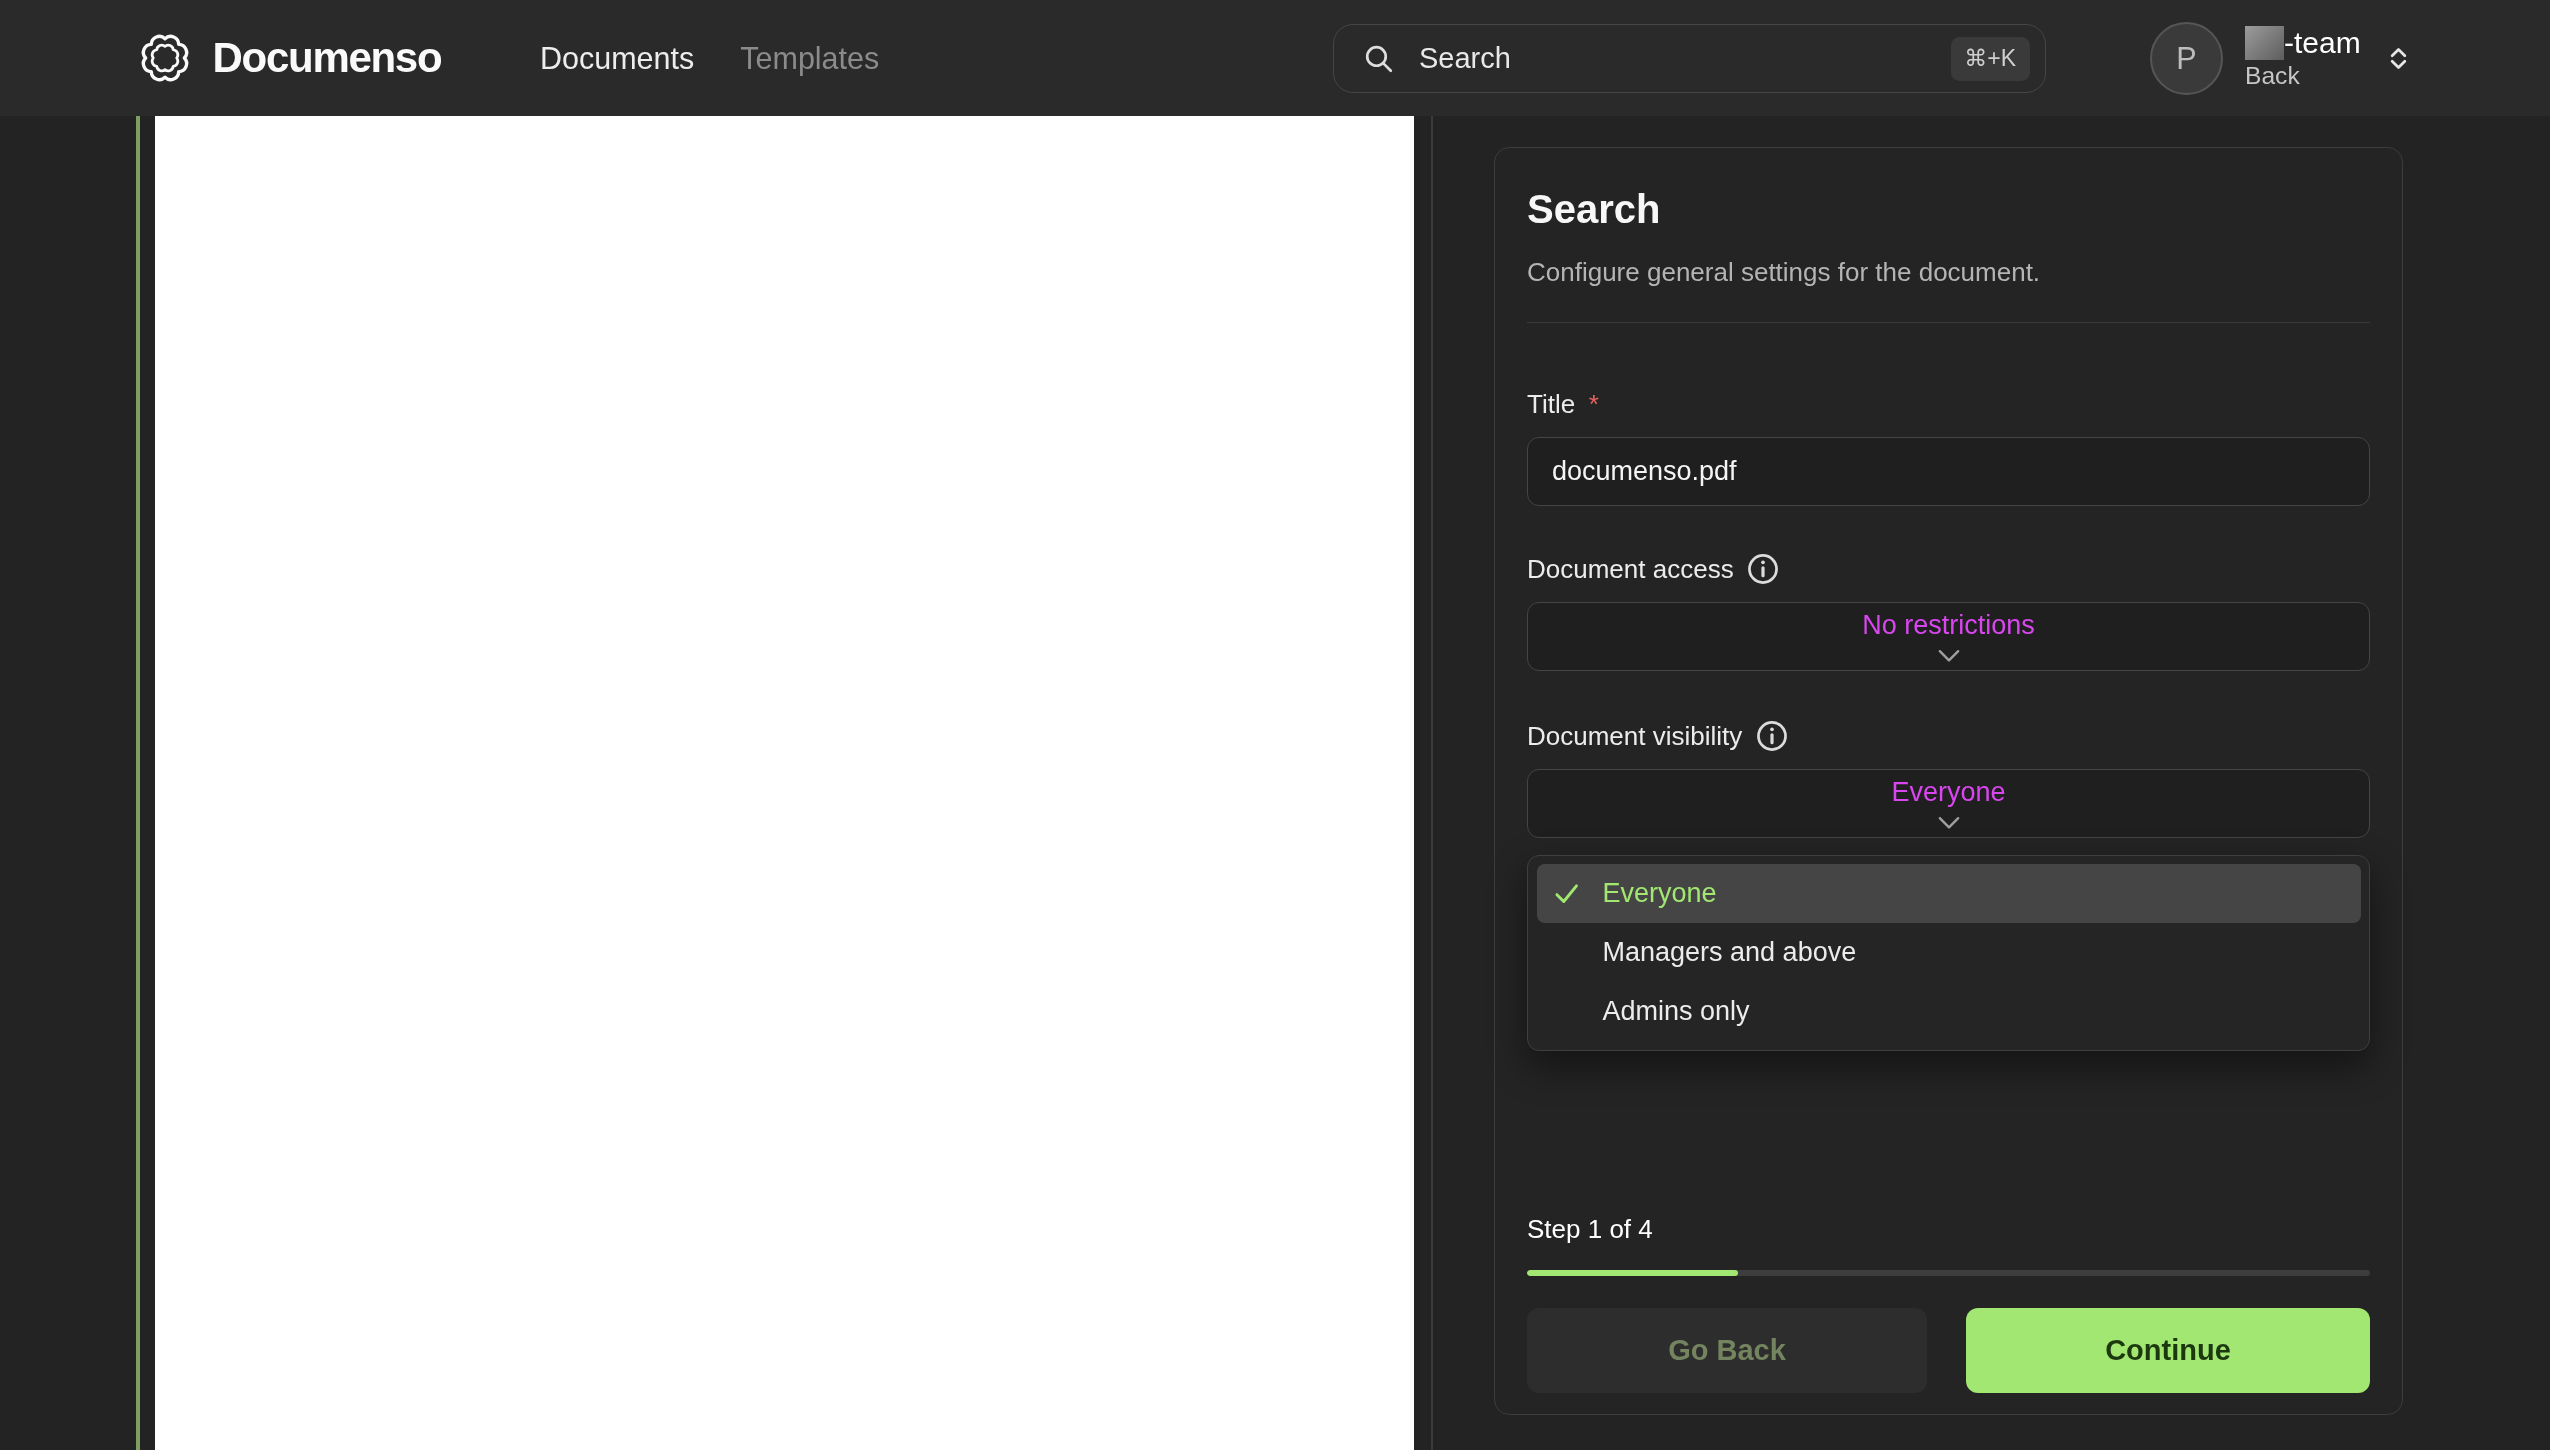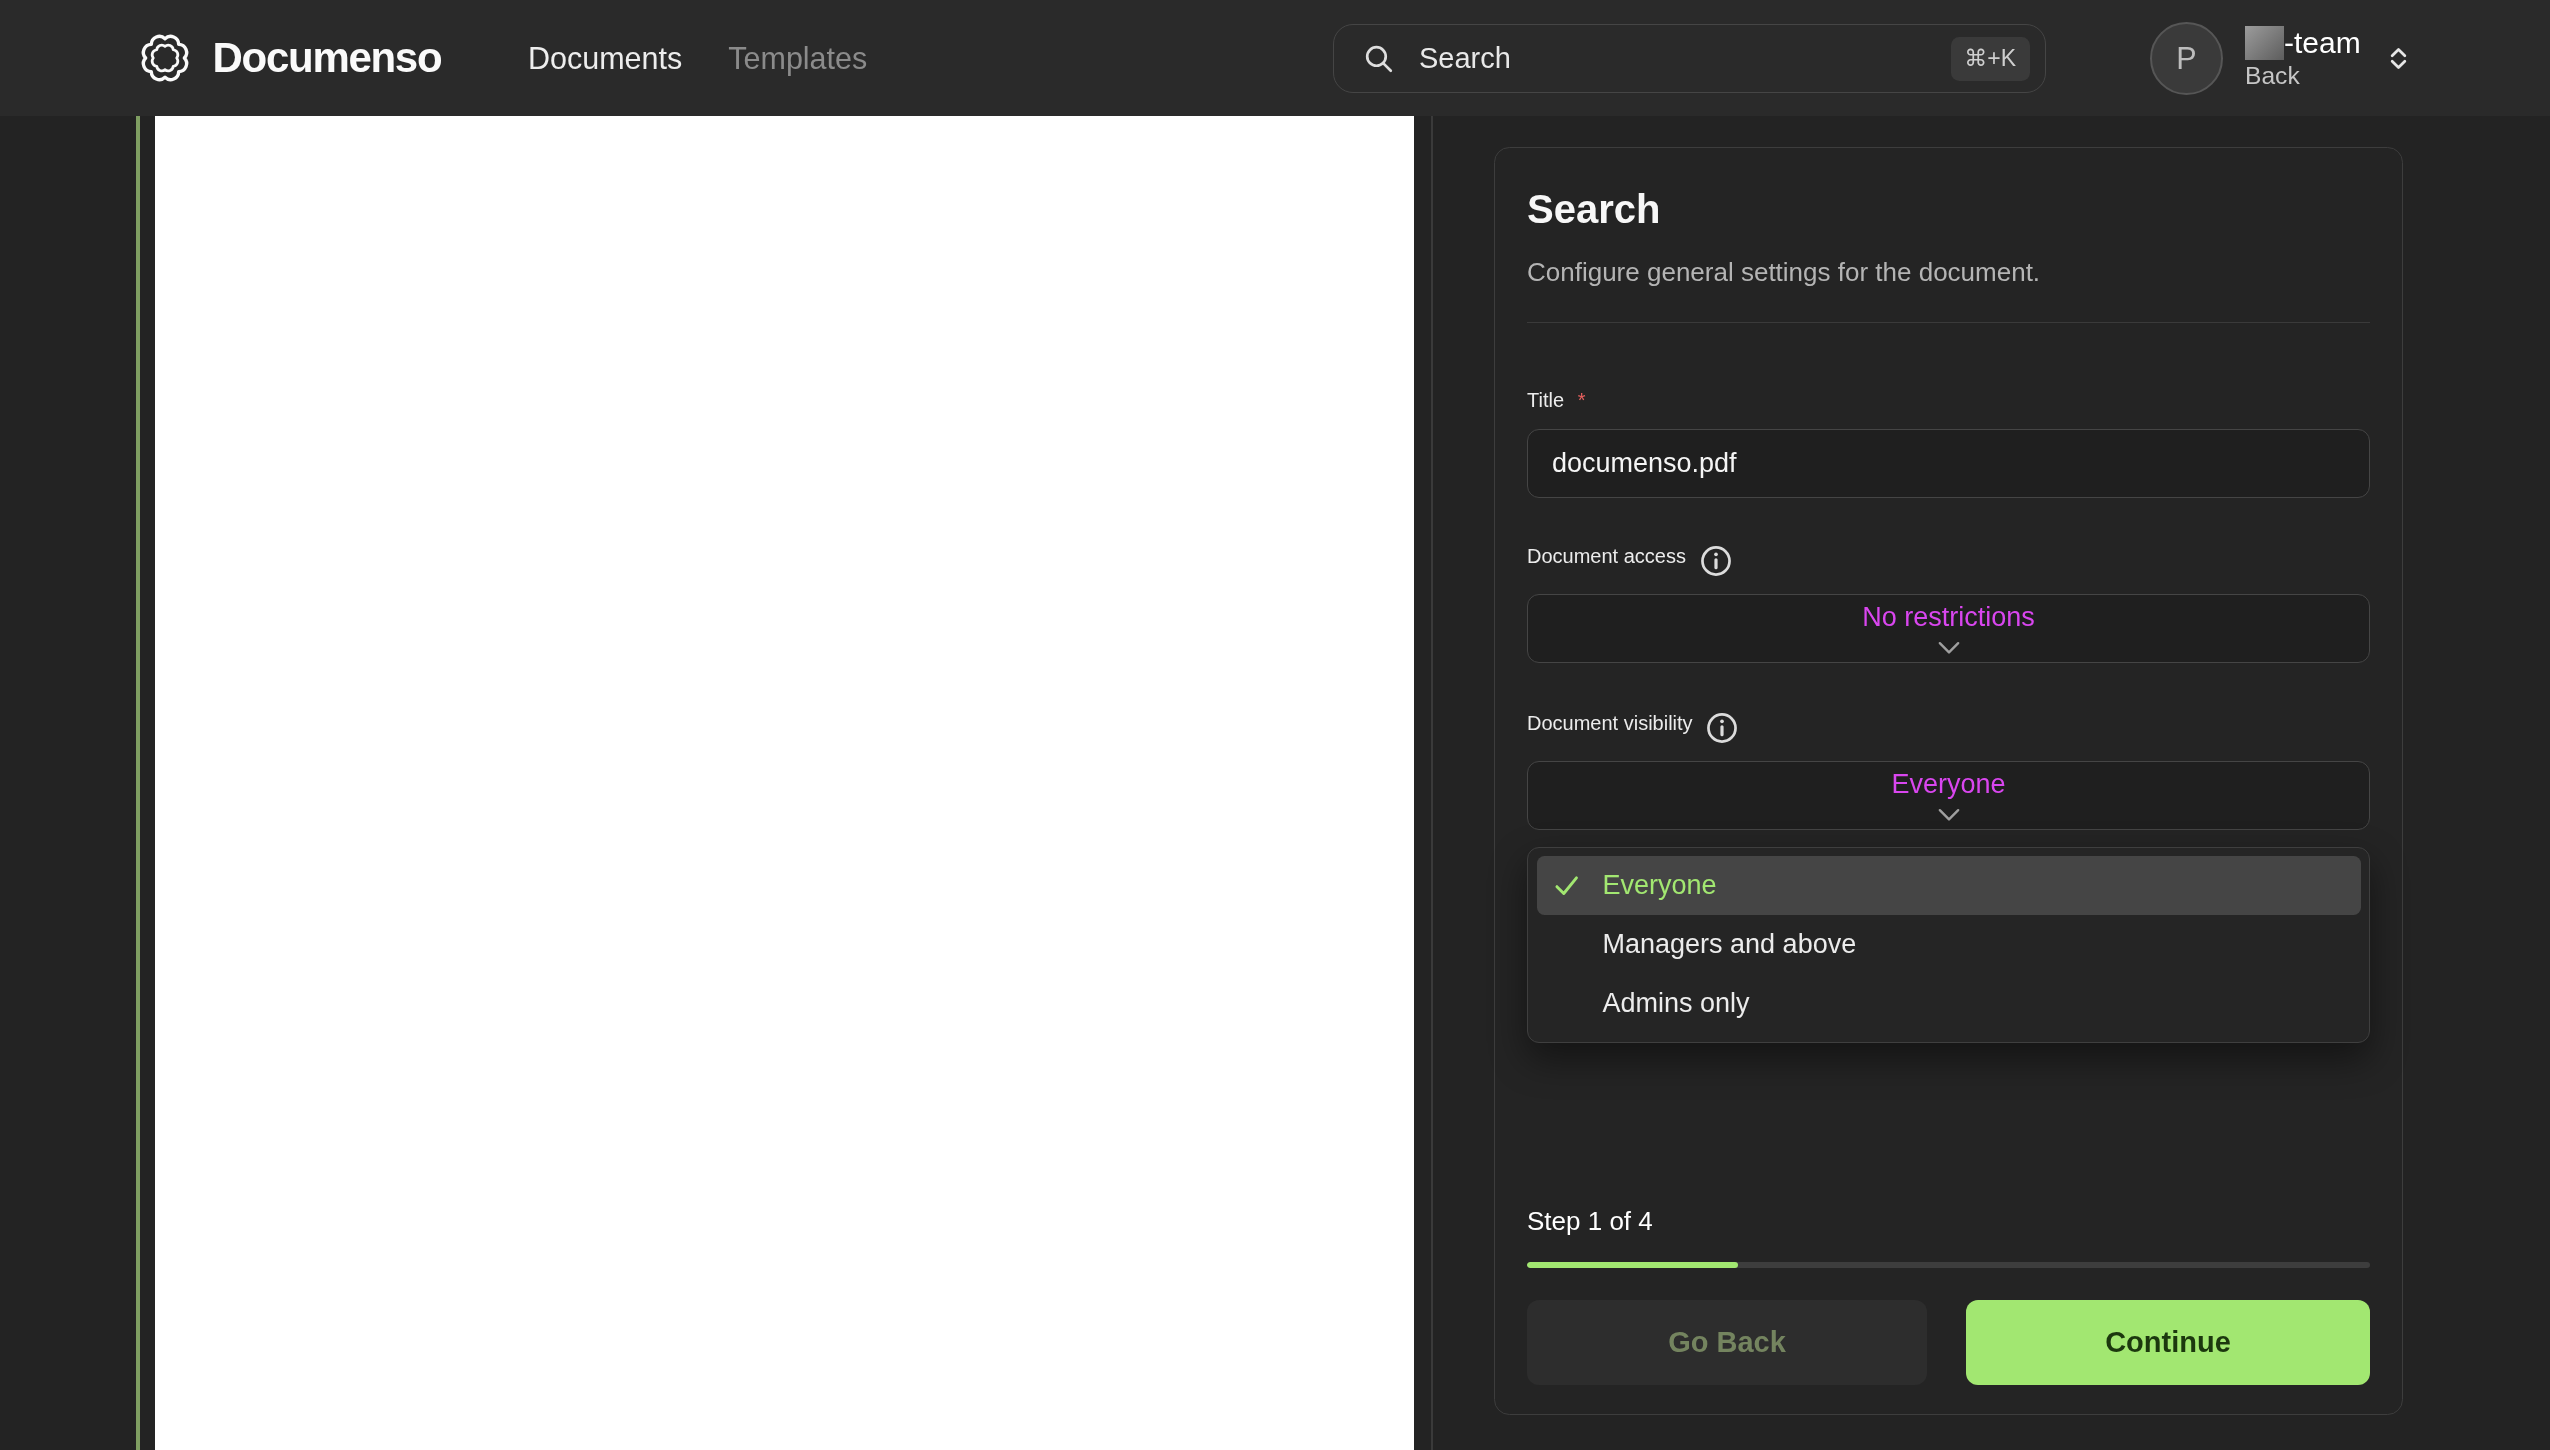--- a/index.html
+++ b/index.html
@@ -17,21 +17,21 @@
   *{box-sizing:border-box;}
   html,body{margin:0;padding:0;background:var(--bg);}
   body{font-family:"Liberation Sans", sans-serif; color:var(--text);}
   .app{position:relative;width:2550px;height:1451px;background:var(--bg);overflow:hidden;}
 
   
   .navbar{position:absolute;top:0;left:0;width:100%;height:116px;background:var(--nav-bg);}
   .brand{position:absolute;left:136px;top:0;height:116px;display:flex;align-items:center;gap:18.6px;
          color:#fafafa;font-size:42px;font-weight:700;letter-spacing:-1.3px;cursor:pointer;}
   .brand svg{width:58px;height:58px;display:block;}
-  .main-nav{position:absolute;left:528px;top:0;height:116px;display:flex;align-items:center;gap:46px;
+  .main-nav{position:absolute;left:540px;top:0;height:116px;display:flex;align-items:center;gap:46px;
             font-size:30.5px;font-weight:500;}
   .nav-link{cursor:pointer;text-decoration:none;}
   .nav-link.active{color:#ededed;}
   .nav-link.inactive{color:#8b8b8b;}
   .searchbox{position:absolute;left:1333px;top:24px;width:713px;height:69px;border:1.7px solid #454545;
              border-radius:20px;display:flex;align-items:center;gap:24px;padding:0 15.3px 0 29px;cursor:pointer;}
   .searchbox .search-label{font-size:29px;color:#e8e8e8;font-weight:500;}
   .kbd{margin-left:auto;background:#3a3a3a;border-radius:8.5px;padding:8.5px 13.6px;font-size:23px;color:#cfcfcf;}
   .user{position:absolute;left:2150px;top:0;height:116px;display:flex;align-items:center;gap:22px;cursor:pointer;}
   .avatar{width:73px;height:73px;border-radius:50%;background:#3a3a3a;border:2.5px solid #565656;
@@ -47,21 +47,21 @@
   .green-rule{position:absolute;left:136px;top:0;bottom:0;width:4.2px;background:#7f9e62;}
   .doc-page{position:absolute;left:155px;top:0;width:1259px;bottom:0;background:#ffffff;}
   .v-divider{position:absolute;left:1431px;top:0;width:1.7px;bottom:0;background:#3a3a3a;}
 
   
   .card{position:absolute;left:1494px;top:30.5px;width:909px;height:1268px;background:#242424;
         border:1.7px solid var(--border);border-radius:15.3px;padding:39px 32px 0;}
   .card h1{margin:0 0 25.4px;font-size:40px;font-weight:700;color:#f7f7f7;}
   .card .subtitle{margin:0 0 34px;font-size:26px;color:var(--muted);}
   .card hr{border:none;border-top:1.7px solid #3a3a3a;margin:0 0 66px;}
-  .field-label{display:flex;align-items:flex-start;gap:13.6px;font-size:20px;font-weight:500;color:#ececec;margin:0 0 17px;}
+  .field-label{display:flex;align-items:flex-end;gap:13.6px;font-size:26px;font-weight:500;color:#ececec;margin:0 0 17px;}
   .req{color:#e8615f;}
   .info-icon{display:inline-flex;cursor:pointer;}
   .text-input{display:block;width:100%;height:69px;background:var(--field-bg);border:1.7px solid var(--field-border);
               border-radius:12px;color:#f5f5f5;font-size:27px;padding:0 24px;font-family:inherit;outline:none;margin:0 0 47px;}
   .select{height:69px;background:var(--field-bg);border:1.7px solid var(--field-border);border-radius:12px;
           display:flex;align-items:center;justify-content:space-between;padding:7px 24px;font-size:27px;
           color:#d946ef;cursor:pointer;margin:0 0 49px;flex-direction:column;}
   .select.open{margin-bottom:17px;}
 
   .menu{border:1.7px solid #3f3f3f;border-radius:12px;background:var(--card-bg);padding:8.5px;

